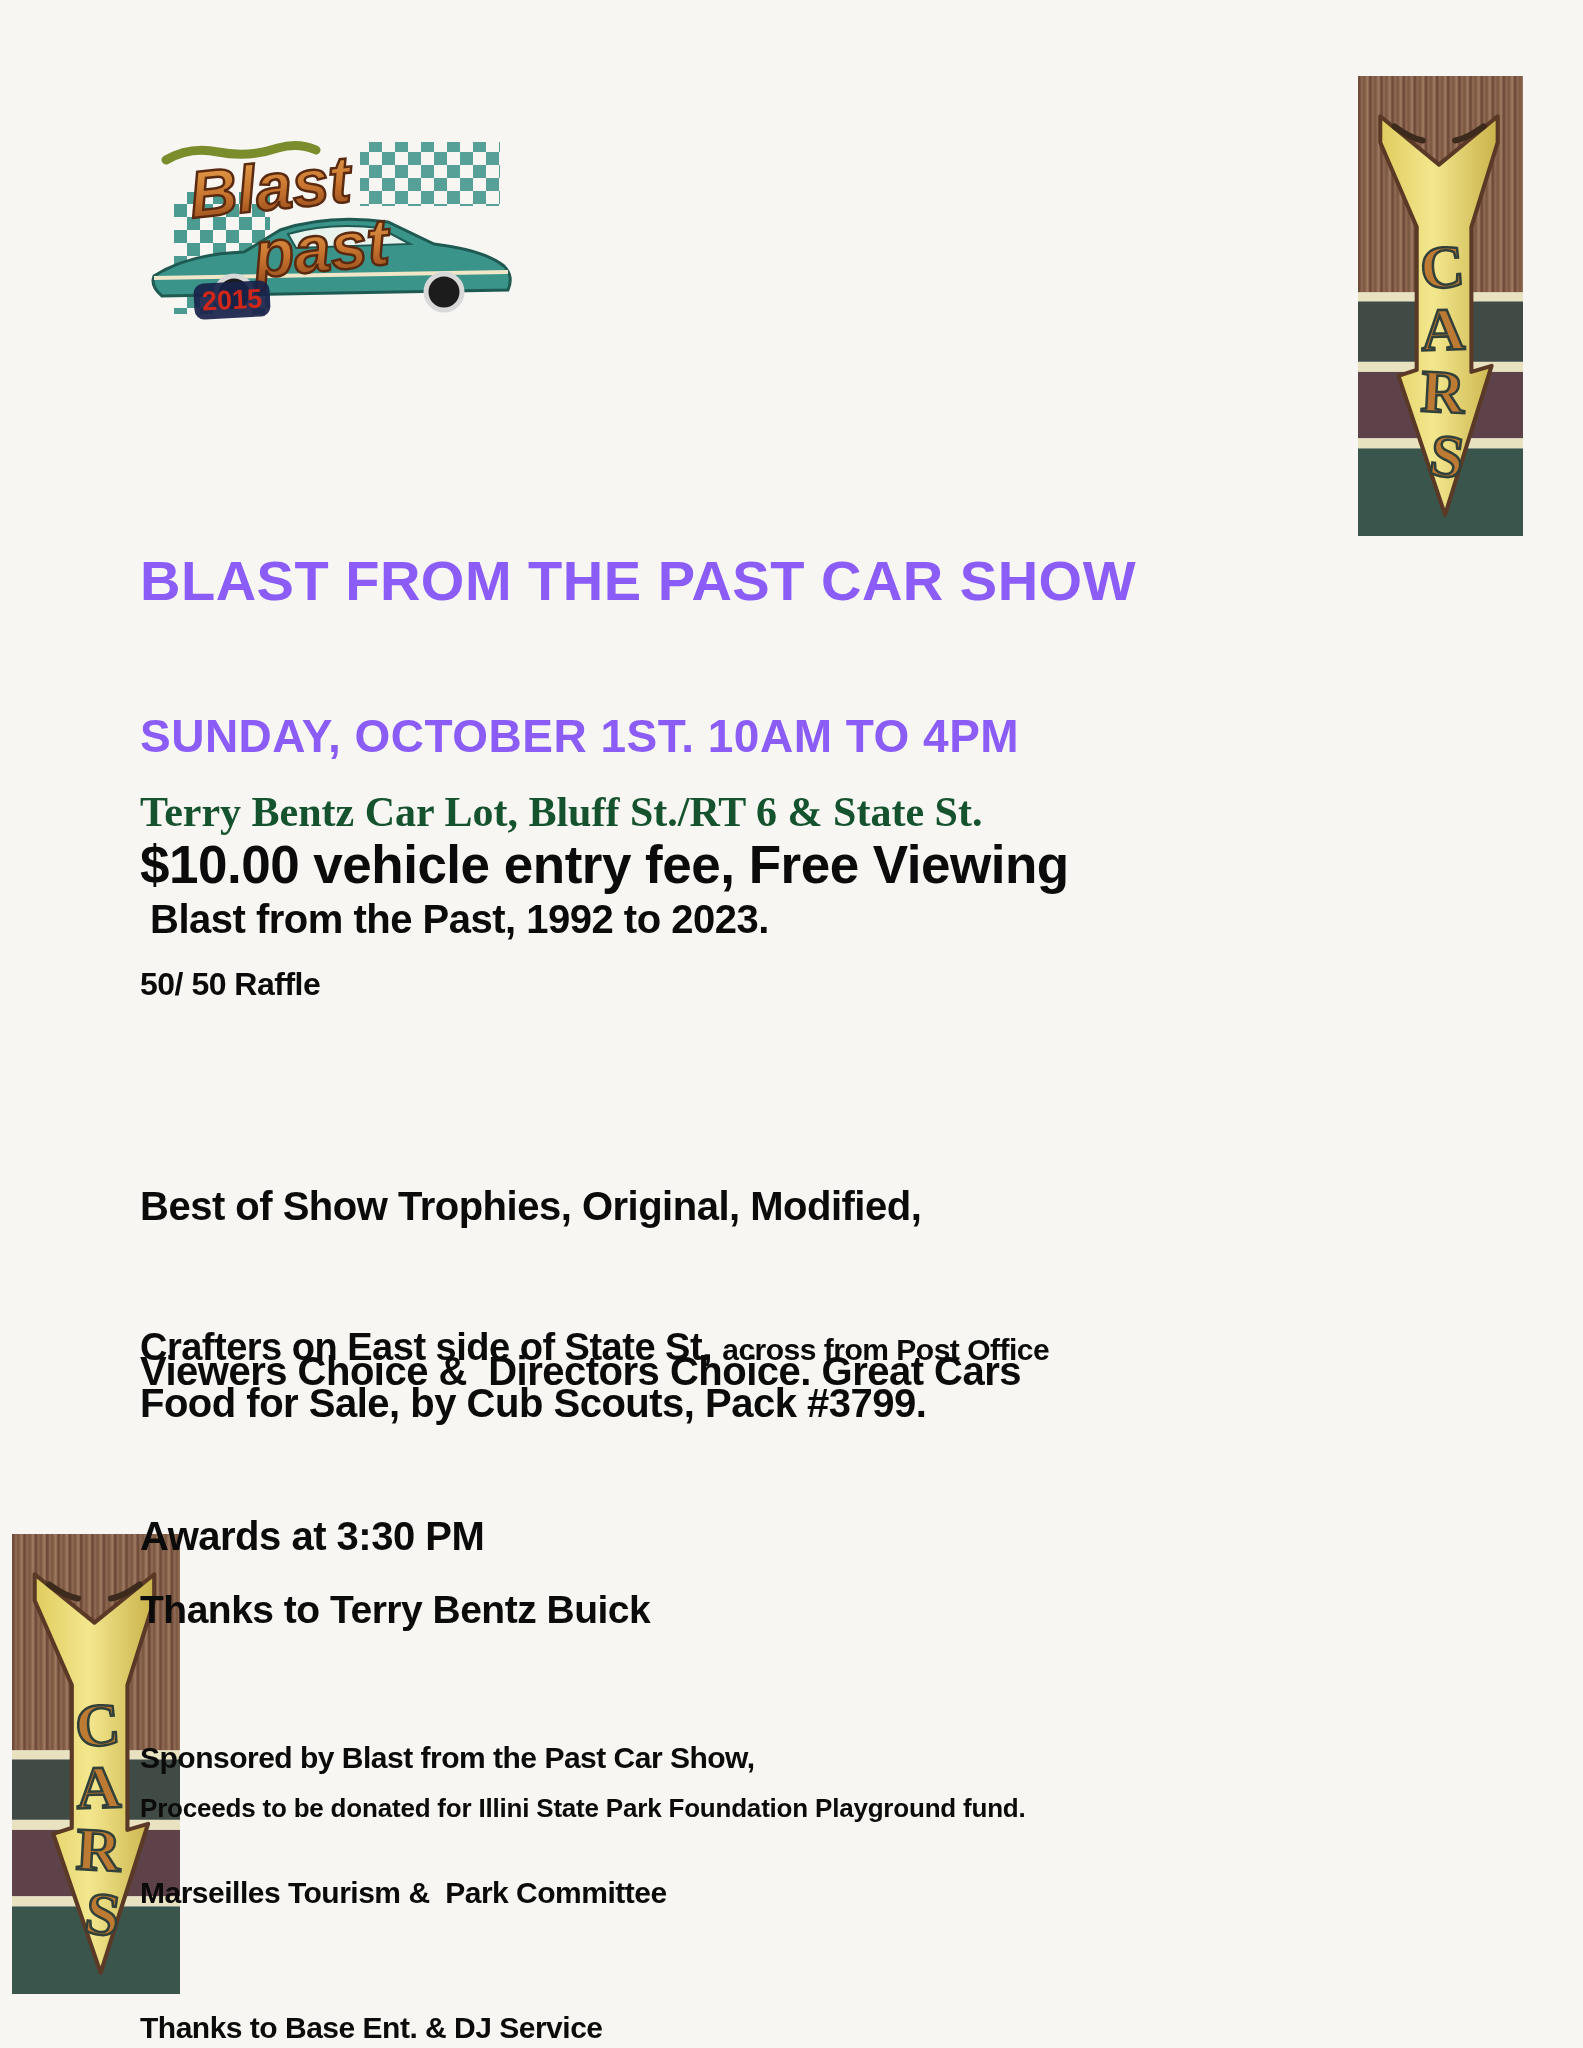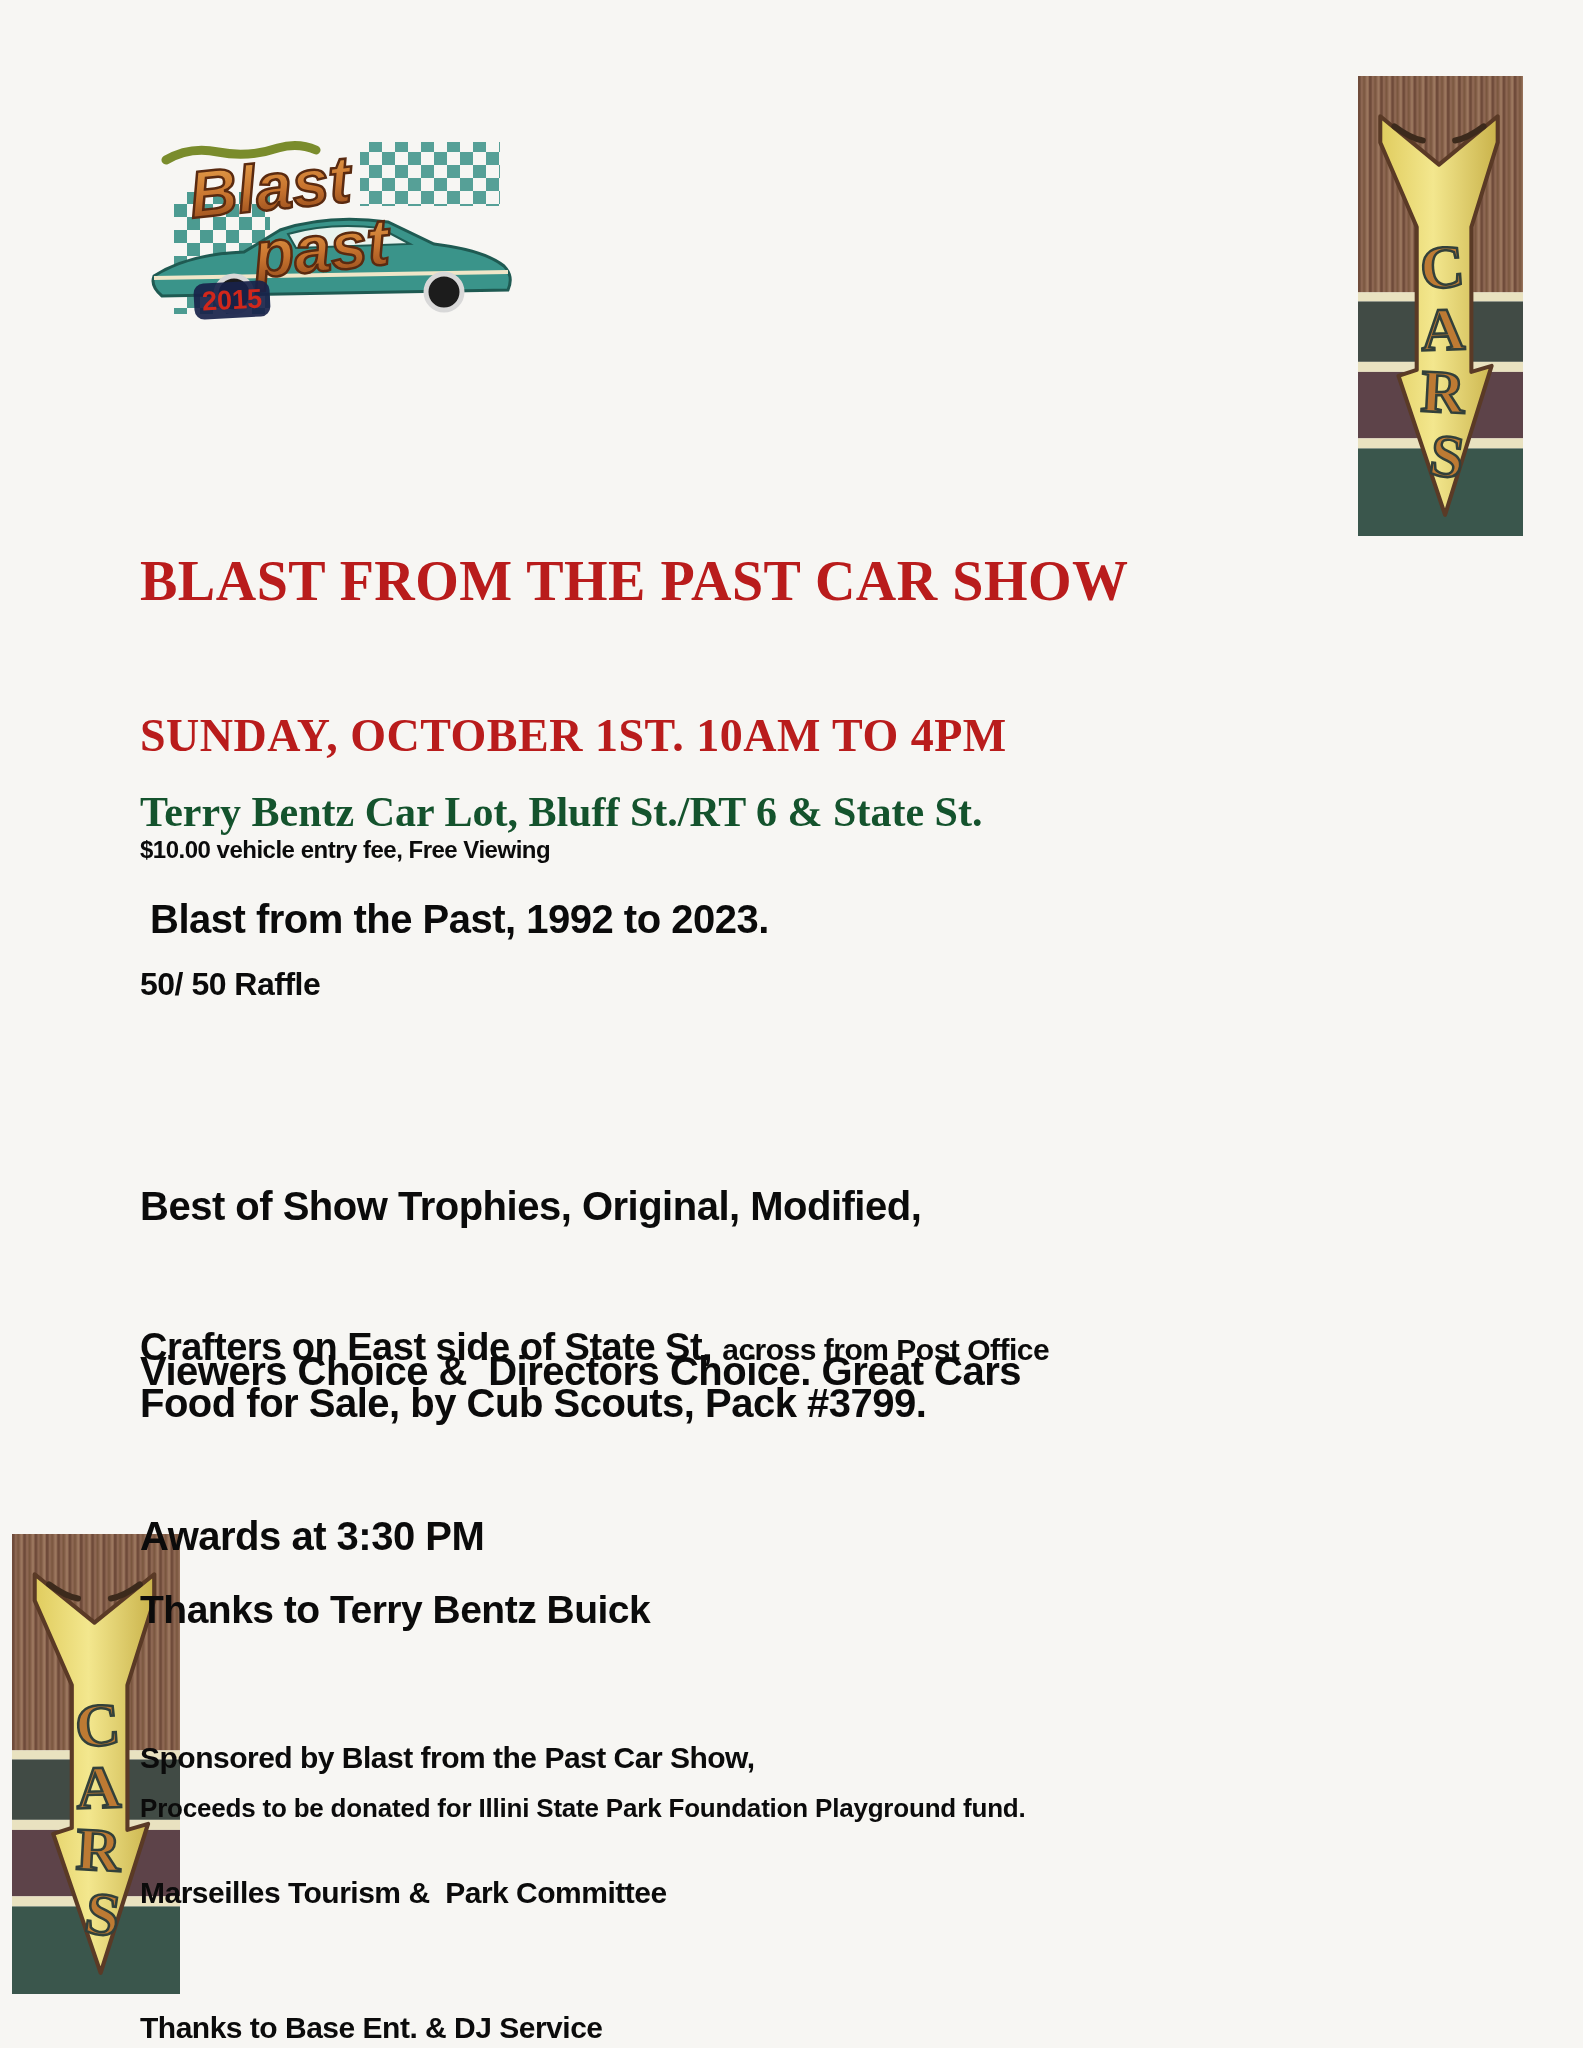--- a/index.html
+++ b/index.html
@@ -6,42 +6,42 @@
   .flyer{
     position:relative;
     width:1583px;height:2048px;
     background:#f7f6f3;
     overflow:hidden;
     font-family:"Liberation Sans",sans-serif;
     color:#0d0d0d;
   }
   .abs{position:absolute;white-space:pre-wrap;}
   .stencil{
-    font-family:Liberation Serif, serif;
+    font-family:Liberation Sans, sans-serif;
     font-weight:bold;
     letter-spacing:0.5px;
-    color:#b91c1c;
+    color:#8b5cf6;
   }
   .slabserif{
     font-family:"Liberation Serif",serif;
     font-weight:bold;
     color:#14532d;
     letter-spacing:0px;
   }
   .sans{
     font-family:"Liberation Sans",sans-serif;
     font-weight:bold;
     color:#0b0b0b;
     letter-spacing:-0.5px;
   }
   .line{line-height:1;}
   #title{left:140px;top:553px;font-size:56px;}
   #datetime{left:140px;top:713px;font-size:46px;}
   #location{left:140px;top:791px;font-size:42px;}
-  #fees{left:140px;top:838px;font-size:24px;}
+  #fees{left:140px;top:838px;font-size:53px;}
   #years{left:150px;top:899px;font-size:40px;}
   #raffle{left:140px;top:968px;font-size:32px;}
   #awards{left:140px;top:1069px;font-size:40px;line-height:55px;}
   #crafters{left:140px;top:1328px;font-size:38px;}
   #crafters .note{font-size:30px;}
   #food{left:140px;top:1383px;font-size:40px;}
   #masonic{left:140px;top:1439px;font-size:28px;letter-spacing:-0.3px;}
   #thanks{left:140px;top:1590px;font-size:39px;}
   #sponsors{left:140px;top:1645px;font-size:30px;line-height:45px;}
   #proceeds{left:140px;top:1795px;font-size:26px;letter-spacing:-0.2px;}

